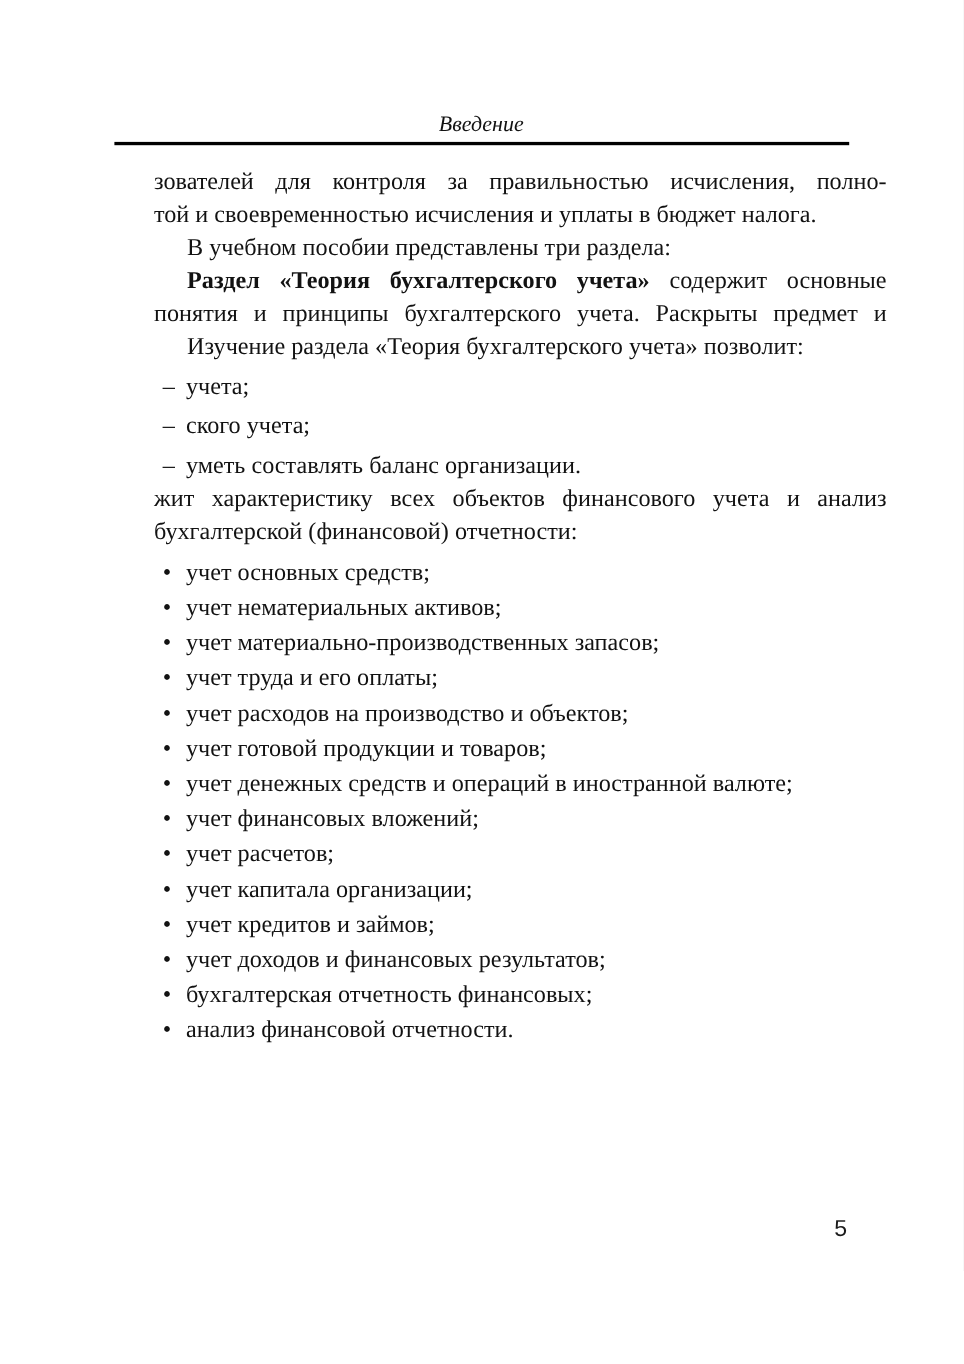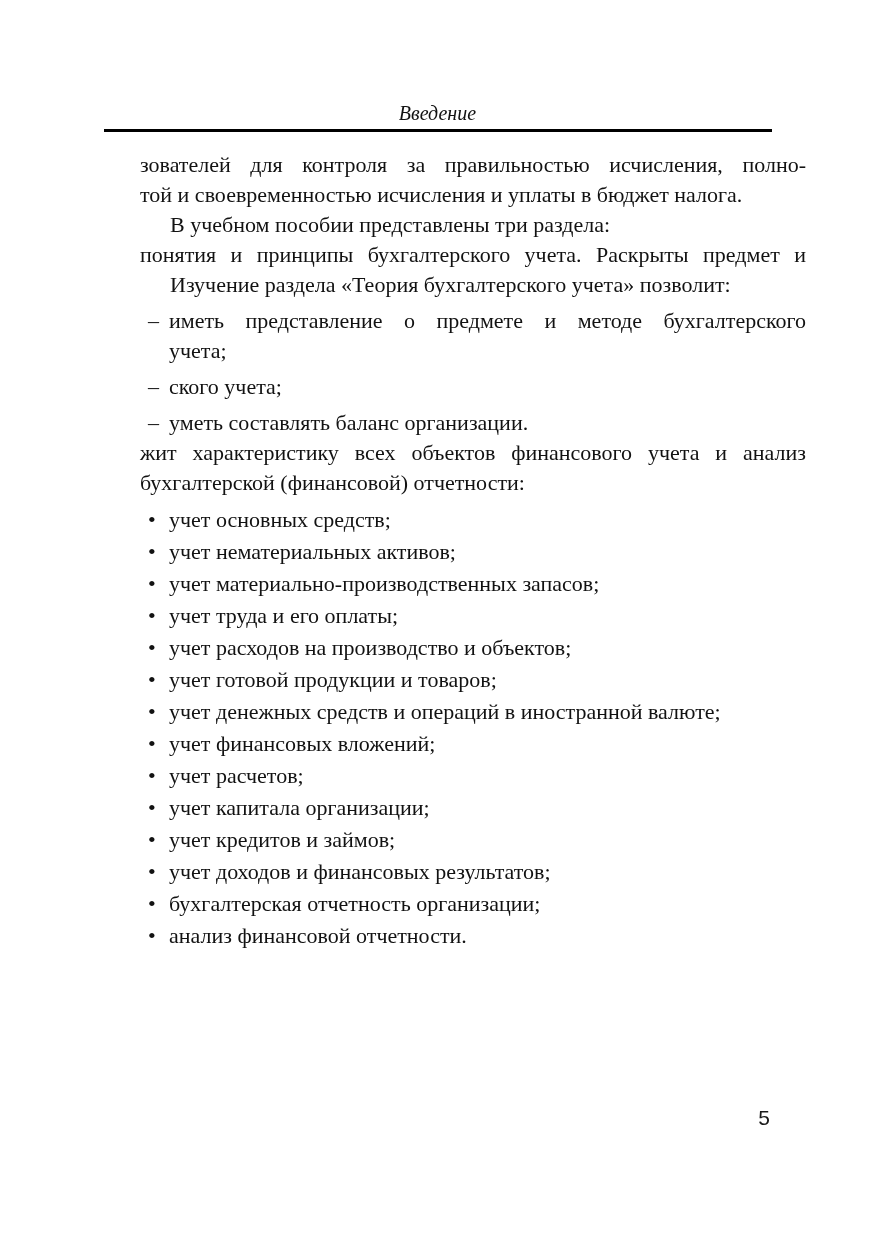--- a/index.html
+++ b/index.html
@@ -56,29 +56,29 @@
   <div class="rule"></div>
   <div class="content" id="content">
       <div class="para">
         <div class="line jl"><span>зователей для контроля за правильностью исчисления, полно-</span></div>
         <div class="line"><span>той и своевременностью исчисления и уплаты в бюджет налога.</span></div>
       </div>
       <div class="para">
         <div class="line ind"><span>В учебном пособии представлены три раздела:</span></div>
       </div>
       <div class="para">
+        <div class="line jl ind"><span class="b">Раздел «Теория бухгалтерского учета»</span><span> содержит основные</span></div>
         <div class="line jl"><span>понятия и принципы бухгалтерского учета. Раскрыты предмет и</span></div>
       </div>
       <div class="para">
         <div class="line ind"><span>Изучение раздела «Теория бухгалтерского учета» позволит:</span></div>
       </div>
       <div class="list list-dash">
         <div class="item">
           <span class="marker">–</span>
-          <div class="line jl"><span>иметь представление о предмете и методе бухгалтерского</span></div>
           <div class="line"><span>учета;</span></div>
         </div>
         <div class="item">
           <span class="marker">–</span>
           <div class="line"><span>ского учета;</span></div>
         </div>
         <div class="item">
           <span class="marker">–</span>
           <div class="line"><span>уметь составлять баланс организации.</span></div>
         </div>
@@ -131,21 +131,21 @@
         <div class="item">
           <span class="marker">•</span>
           <div class="line"><span>учет кредитов и займов;</span></div>
         </div>
         <div class="item">
           <span class="marker">•</span>
           <div class="line"><span>учет доходов и финансовых результатов;</span></div>
         </div>
         <div class="item">
           <span class="marker">•</span>
-          <div class="line"><span>бухгалтерская отчетность организации;</span></div>
+          <div class="line"><span>бухгалтерская отчетность финансовых;</span></div>
         </div>
         <div class="item">
           <span class="marker">•</span>
           <div class="line"><span>анализ финансовой отчетности.</span></div>
         </div>
       </div>
     </div>
   <div class="page-number">5</div>
 </div>
 

